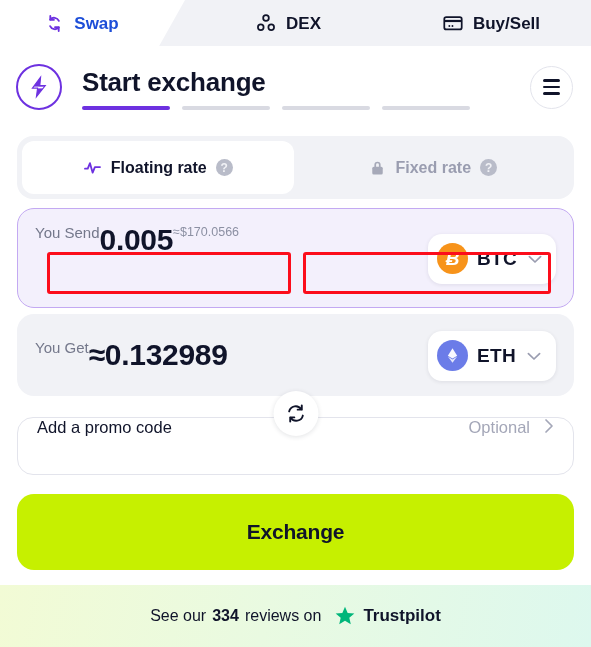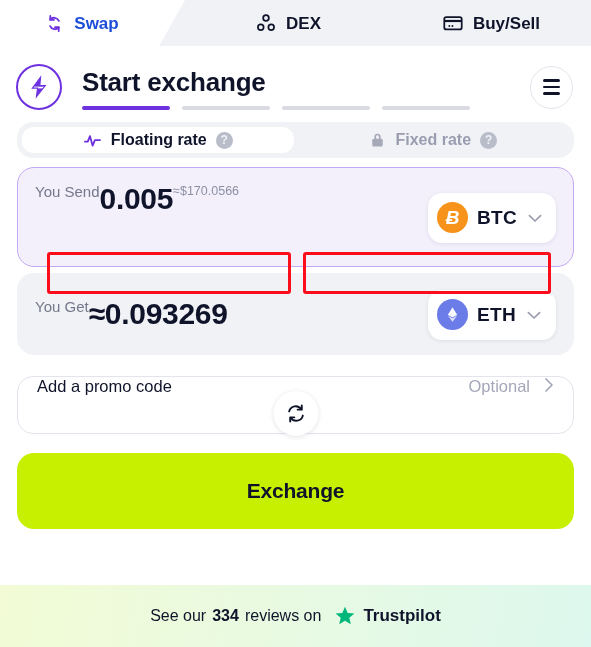--- a/index.html
+++ b/index.html
@@ -103,27 +103,27 @@
     width: 17px; height: 2.5px; background: #10142a; border-radius: 2px;
     display: block;
   }
   .burger { display: flex; flex-direction: column; gap: 4px; }
 
   
   .body { padding: 0 17px; position: relative; }
 
   
   .rate-switch {
-    margin-top: 4px;
+    margin-top: 18px;
     background: #f1f2f6;
     border-radius: 16px;
     padding: 5px;
     display: flex;
     gap: 4px;
-    height: 36px;
+    height: 63px;
     text-align: center;
   }
   .rate-tab {
     flex: 1;
     border-radius: 12px;
     display: flex;
     align-items: center;
     justify-content: center;
     gap: 9px;
     font-size: 16px;
@@ -406,21 +406,21 @@
           <path d="M19.8 14.4 A7.6 7.6 0 0 1 6 16.8"></path>
           <polyline points="5.4,21.2 5.4,16.4 10.1,16.4"></polyline>
         </svg>
       </span>
     </div>
 
     
     <div class="amount-box box-get">
       <div class="amt-left">
         <span class="amt-label">You Get</span>
-        <span class="amt-value">≈0.093269</span>
+        <span class="amt-value">≈0.132989</span>
       </div>
       <div class="coin-pill">
         <span class="coin-icon eth">
           <svg width="17" height="17" viewBox="0 0 24 24" fill="#ffffff">
             <path d="M12 1.8 L5.4 12.2 L12 16.1 L18.6 12.2 Z" opacity="0.95"></path>
             <path d="M12 17.5 L5.4 13.5 L12 22.4 L18.6 13.5 Z" opacity="0.8"></path>
           </svg>
         </span>
         <span class="coin-ticker">ETH</span>
         <span class="chev">

